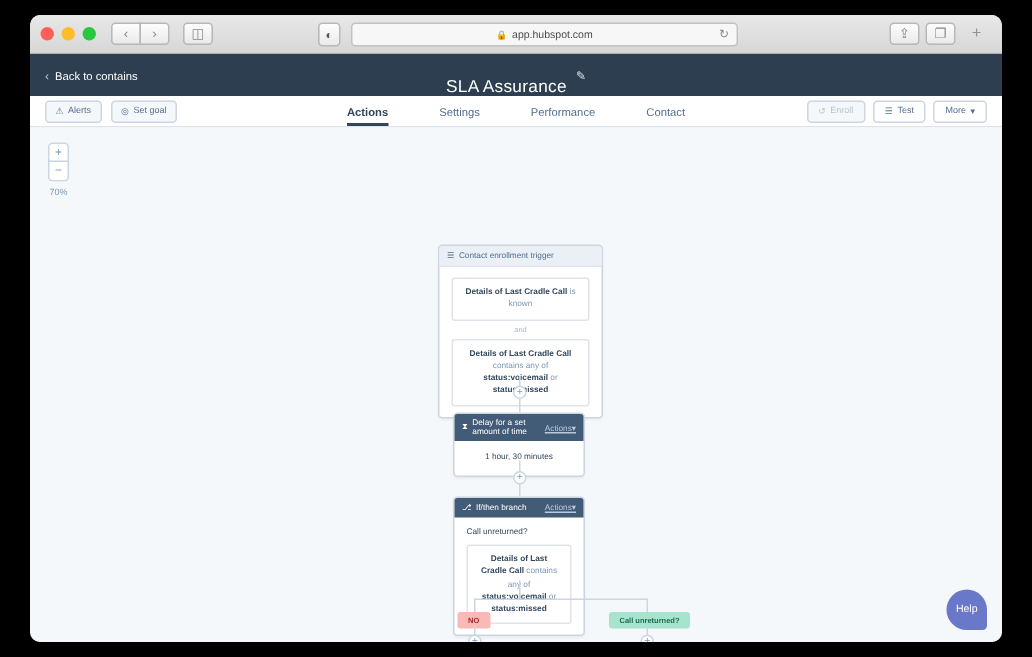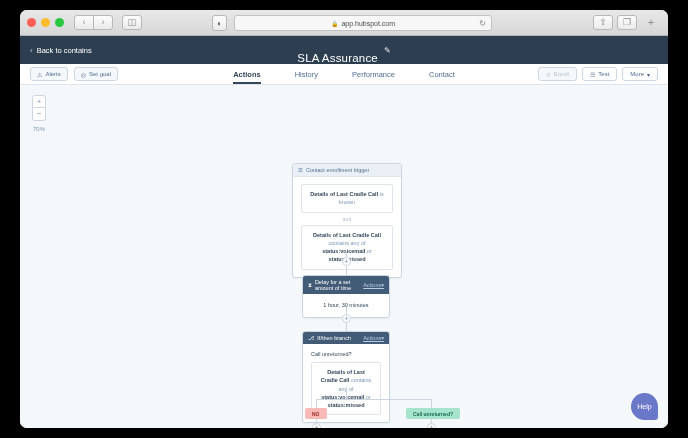--- a/index.html
+++ b/index.html
@@ -308,21 +308,21 @@
       <span class="gi">⚠</span>
       <span>Alerts</span>
     </div>
     <div class="tb-btn">
       <span class="gi">◎</span>
       <span>Set goal</span>
     </div>
 
     <div id="tabs">
       <div class="tab active">Actions</div>
-      <div class="tab">History</div>
+      <div class="tab">Settings</div>
       <div class="tab">Performance</div>
       <div class="tab">Contact</div>
     </div>
 
     <div class="toolbar-right">
       <div class="tb-btn2 disabled">
         <span>↺</span>
         <span>Enroll</span>
       </div>
       <div class="tb-btn2">

